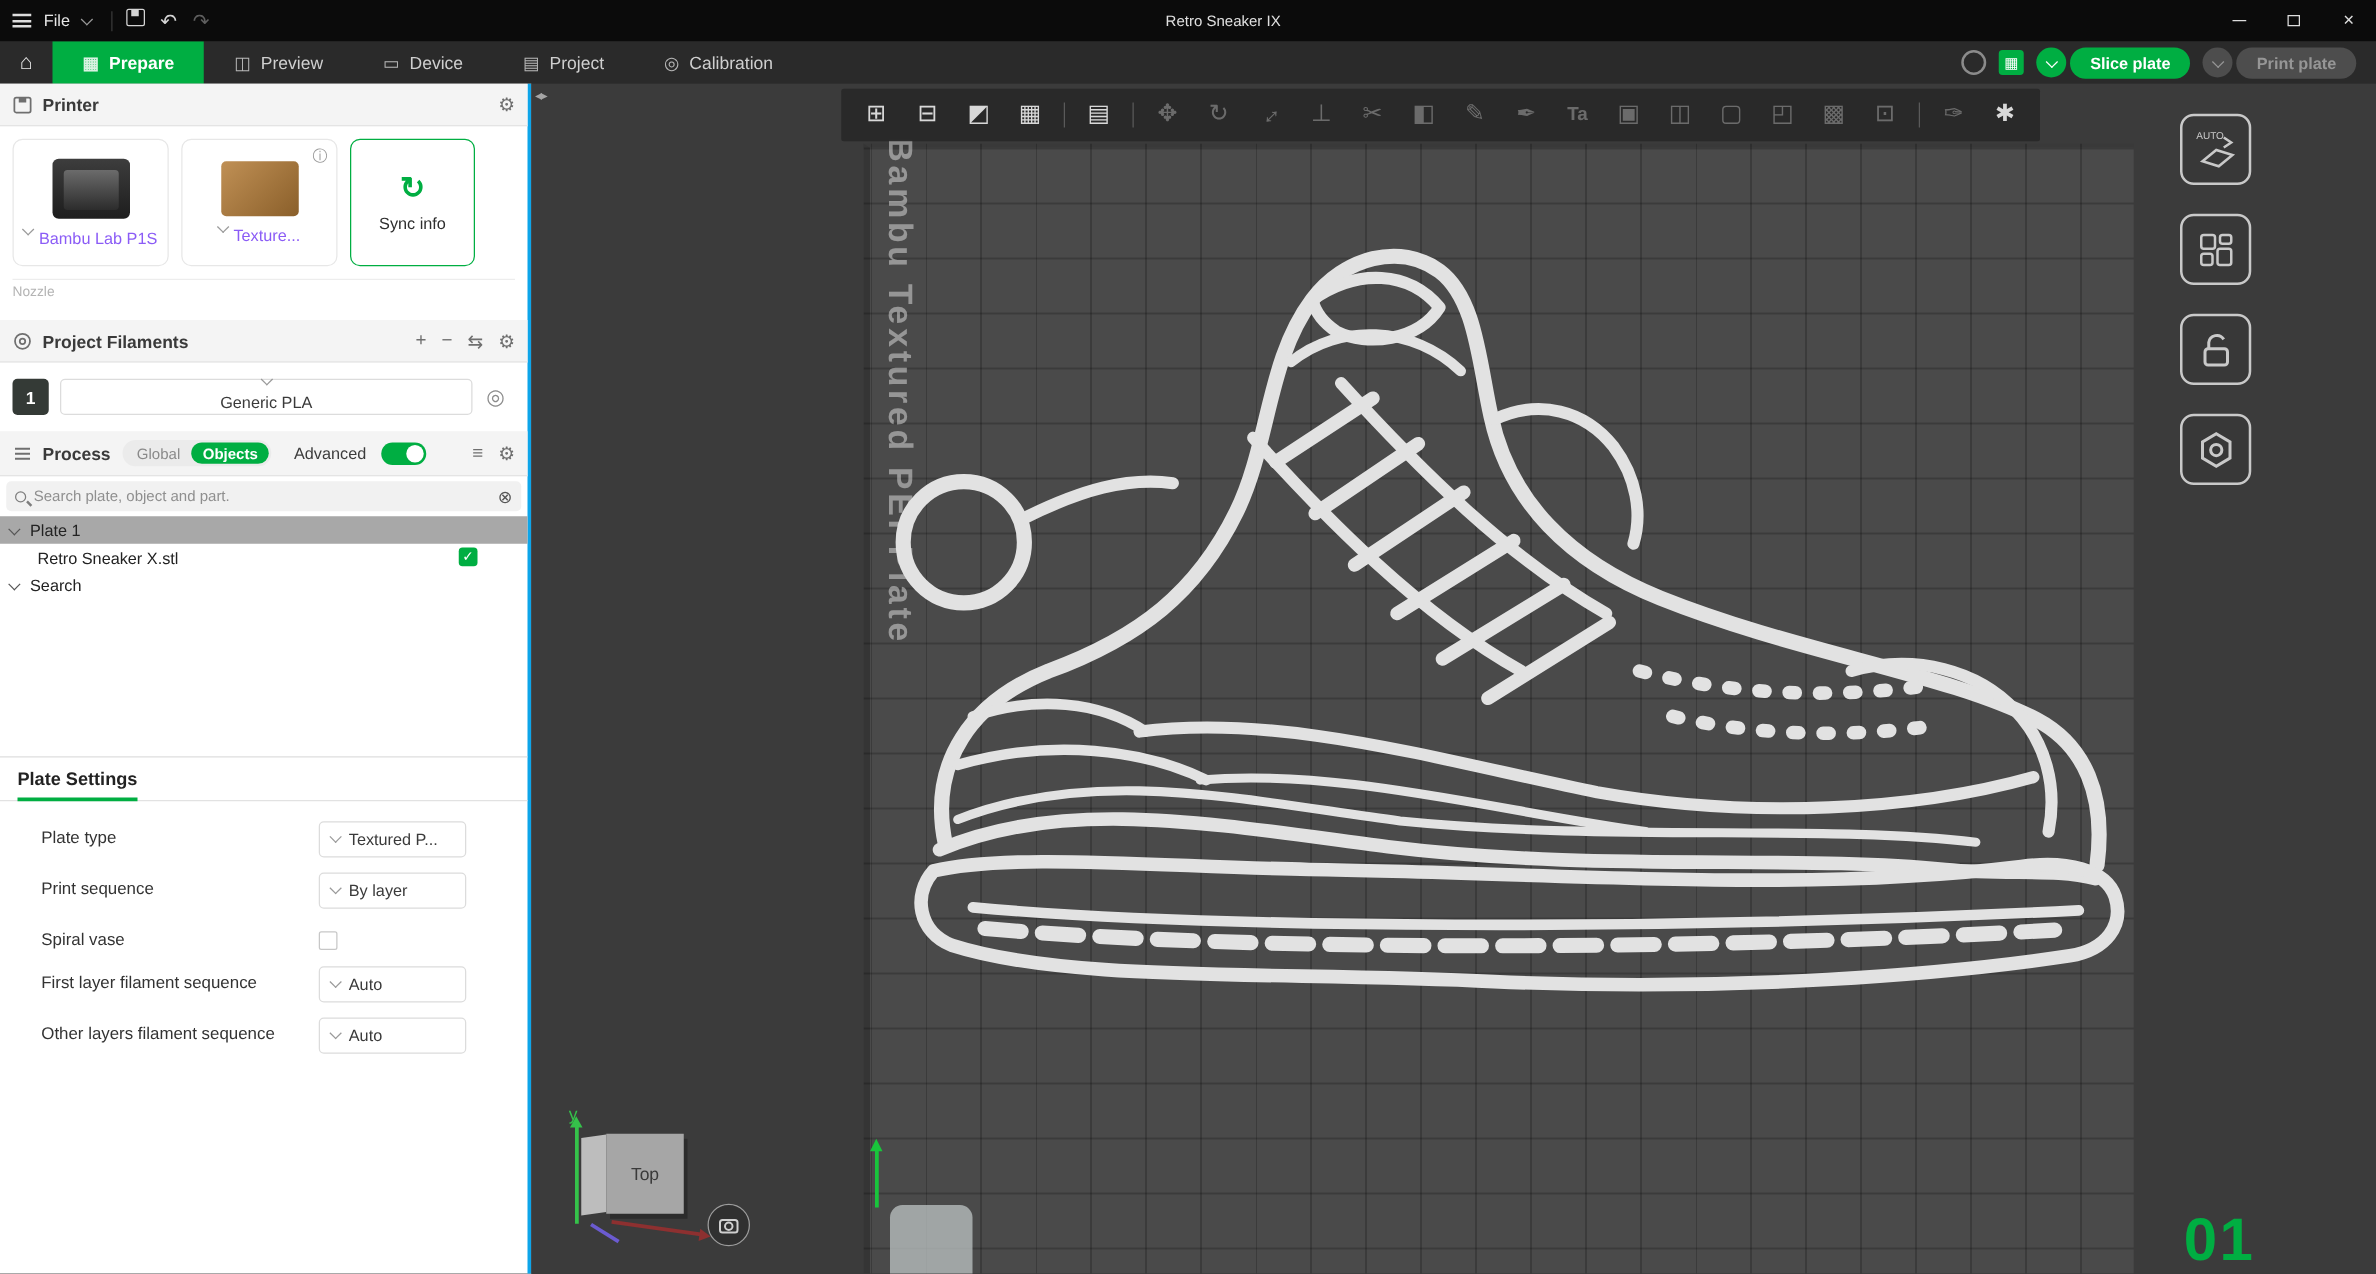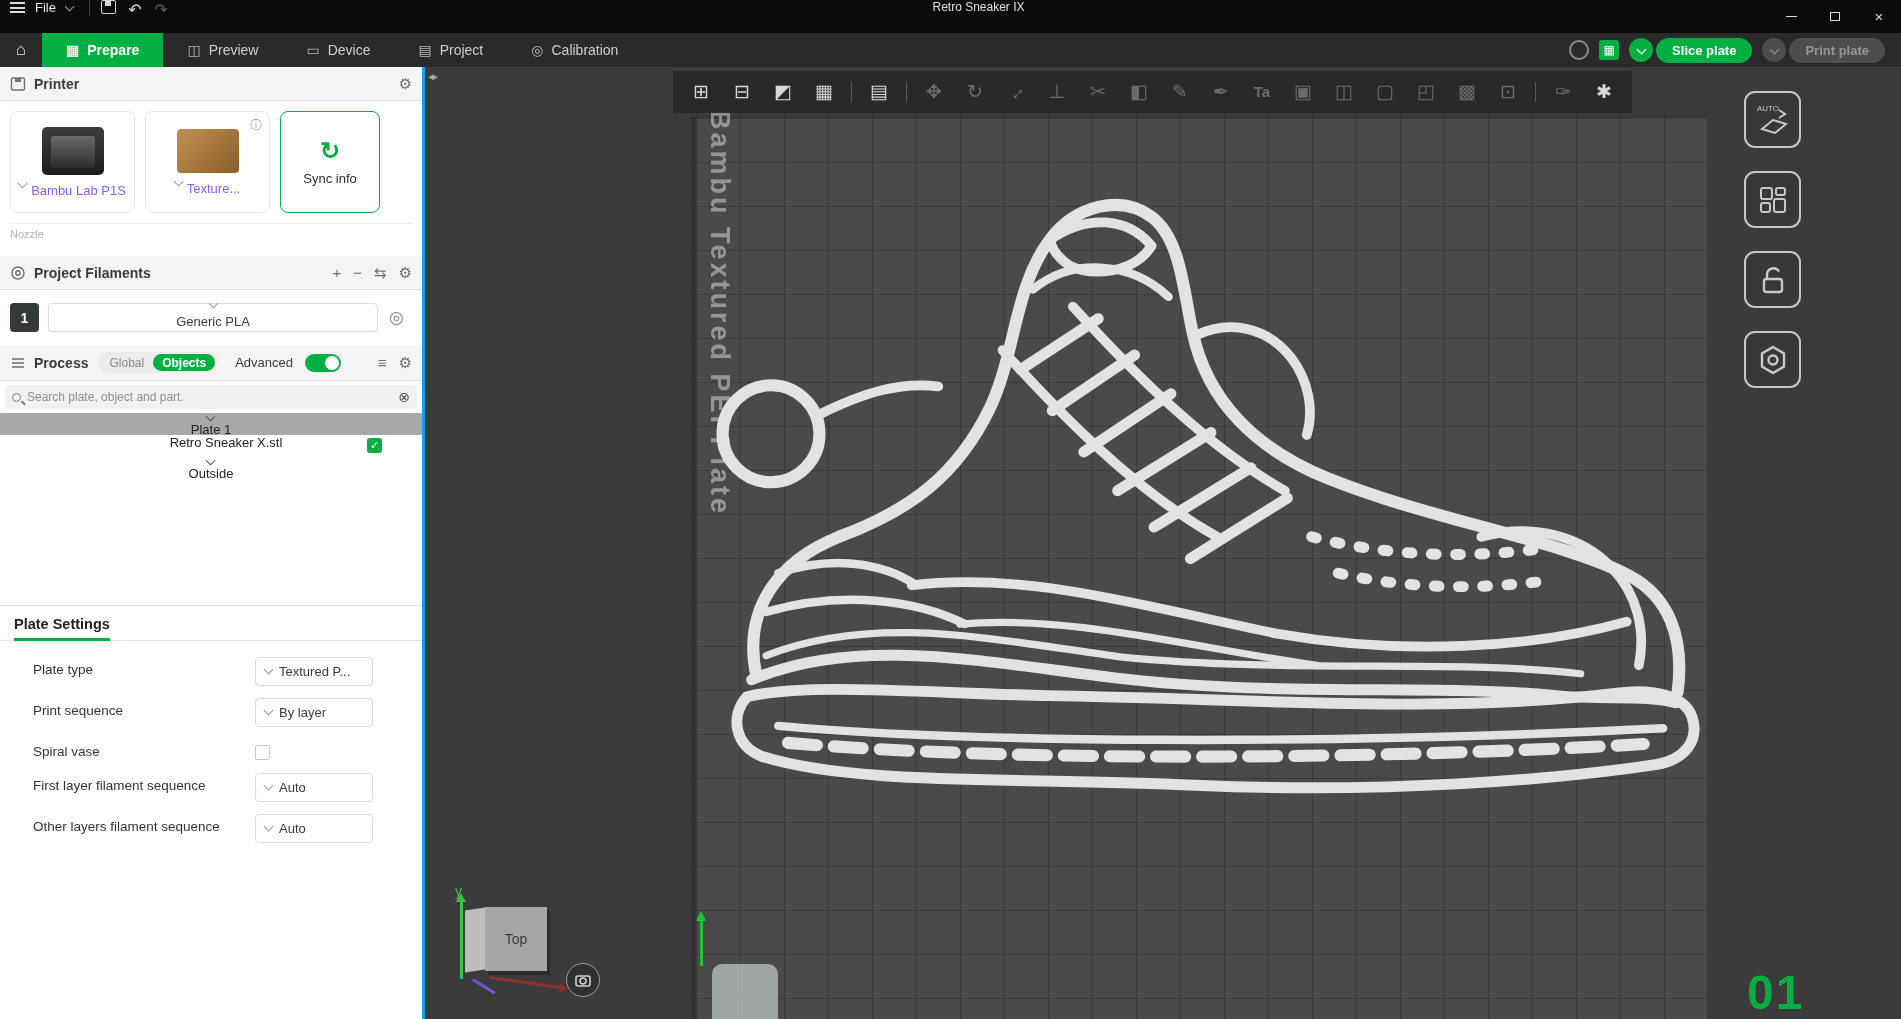--- a/index.html
+++ b/index.html
@@ -1,19 +1,19 @@
 <!DOCTYPE html>
 <html><head>
 <meta charset="utf-8">
 <style>
   * { margin:0; padding:0; box-sizing:border-box; }
   html,body { width:1901px; height:1019px; overflow:hidden; font-family:"Liberation Sans",sans-serif; background:#3b3b3b; }
 
   
-  .titlebar { height:33px; background:#0b0b0b; display:flex; align-items:flex-start; color:#e8e8e8; position:relative; font-size:13px; }
+  .titlebar { height:33px; background:#0b0b0b; display:flex; align-items:center; color:#e8e8e8; position:relative; font-size:13px; }
   .tb-left { display:flex; align-items:center; gap:10px; padding:0 10px; }
   .hamburger { width:15px; height:11px; display:flex; flex-direction:column; justify-content:space-between; }
   .hamburger i { height:2px; background:#ddd; display:block; }
   .chev { width:7px; height:7px; border-right:1.6px solid #9a9a9a; border-bottom:1.6px solid #9a9a9a; transform:rotate(45deg); display:inline-block; margin-top:-3px; }
   .tb-sep { width:1px; height:16px; background:#3a3a3a; margin:0 6px; }
   .tb-icon { font-size:16px; color:#d5d5d5; width:26px; text-align:center; }
   .tb-icon.dim { color:#5f5f5f; }
   .save-glyph { width:15px; height:14px; border:1.6px solid #d5d5d5; border-radius:2px; position:relative; }
   .save-glyph::after { content:""; position:absolute; left:3px; top:0; width:6px; height:5px; background:#d5d5d5; }
   .tb-title { position:absolute; left:50%; transform:translateX(-50%); font-size:12px; color:#e0e0e0;margin-left:28px; }
@@ -84,21 +84,21 @@
 
   .search-row { margin:4px 5px; height:24px; background:#f1f1f1; border-radius:4px; display:flex; align-items:center; padding:0 7px; gap:6px; }
   .mag { width:9px; height:9px; border:1.6px solid #7d7d7d; border-radius:50%; position:relative; flex:none; }
   .mag::after { content:""; position:absolute; left:8px; top:8px; width:5px; height:1.6px; background:#7d7d7d; transform:rotate(45deg); }
   .search-input { flex:1; border:none; background:transparent; outline:none; font-size:12px; color:#444; font-family:"Liberation Sans",sans-serif; }
   .search-input::placeholder { color:#8f8f8f; }
   .clear-icon { color:#555; font-size:14px; }
 
   .tree-head { height:22px; display:flex; align-items:center; padding:0 8px; font-size:12px; color:#5d5d5d; border-bottom:1px solid #e2e2e2; position:relative; }
   .tree-head .col-sep { position:absolute; top:0; bottom:0; width:1px; background:#e2e2e2; }
-  .tree-row { height:22px; display:flex; align-items:center; font-size:13px; color:#222; position:relative;flex-direction:column; }
+  .tree-row { height:22px; display:flex; align-items:center; font-size:13px; color:#222; position:relative; }
   .tree-row.sel { background:#a8a8a8; }
   .tree-chev { width:7px; height:7px; border-right:1.6px solid #555; border-bottom:1.6px solid #555; transform:rotate(45deg); margin:0 9px 2px 8px; flex:none; }
   .tree-indent { padding-left:30px; }
   .obj-check { position:absolute; right:40px; top:3px; width:15px; height:15px; background:#00AE42; border-radius:3px; color:#fff; font-size:11px; display:flex; align-items:center; justify-content:center; }
 
   .tree-spacer { height:126px; }
 
   .ps-titlebar { border-top:1px solid #dedede; border-bottom:1px solid #e2e2e2; padding:9px 14px 7px; }
   .ps-title { display:inline-block; font-size:14.5px; font-weight:bold; color:#222; padding-bottom:6px; border-bottom:3px solid #00AE42; margin-bottom:-8px; }
   .ps-rows { padding:16px 0 0 33px; }
@@ -305,21 +305,21 @@
     <div class="tree-row sel">
       <span class="tree-chev"></span>
       <span>Plate 1</span>
     </div>
     <div class="tree-row tree-indent">
       <span>Retro Sneaker X.stl</span>
       <span class="obj-check">✓</span>
     </div>
     <div class="tree-row">
       <span class="tree-chev"></span>
-      <span>Outside</span>
+      <span>Search</span>
     </div>
 
     <div class="tree-spacer"></div>
 
     <div class="ps-titlebar">
       <span class="ps-title">Plate Settings</span>
     </div>
     <div class="ps-rows">
       <div class="ps-row">
         <span class="ps-label">Plate type</span>

